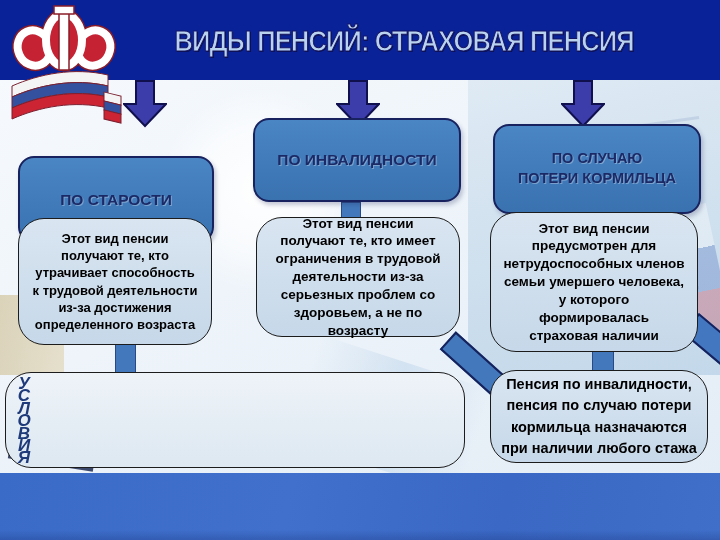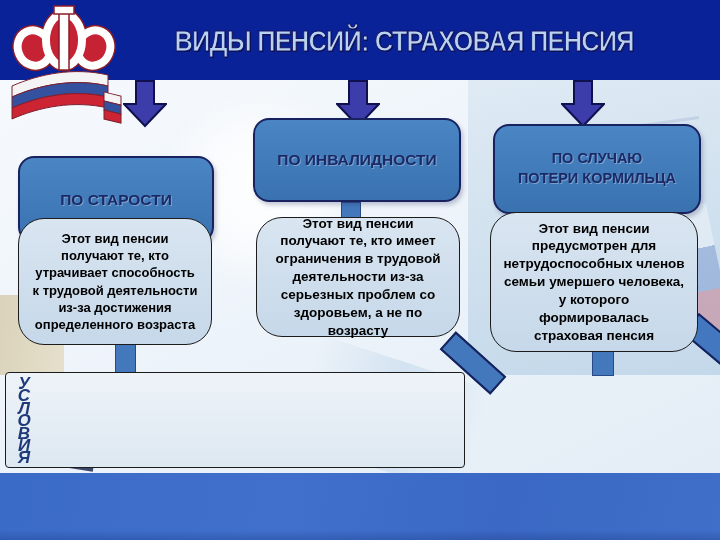--- a/index.html
+++ b/index.html
@@ -55,21 +55,21 @@
   .db3{left:490px;top:212px;width:208px;height:140px;font-size:13.5px;}
 
   .conn{position:absolute;z-index:2;background:#4379bc;border:1px solid rgba(20,35,90,.55);}
   .cA1{left:107px;top:204px;width:20px;height:20px;}
   .cA2{left:341px;top:202px;width:18px;height:22px;}
   .cA3{left:586px;top:204px;width:19px;height:14px;}
   .cB1{left:115px;top:342px;width:19px;height:32px;}
   .cB3{left:592px;top:348px;width:20px;height:26px;}
   .cDiag{left:439px;top:351px;width:64px;height:20px;transform:rotate(42deg);border:2px solid #16225c;}
 
-  .bbox{position:absolute;z-index:3;border:1.5px solid #1c1c1c;border-radius:4px;box-sizing:border-box;
+  .bbox{position:absolute;z-index:3;border:1.5px solid #1c1c1c;border-radius:26px;box-sizing:border-box;
       color:#000;font-weight:bold;}
   .bleft{left:5px;top:372px;width:460px;height:96px;background:linear-gradient(180deg,#eef3f8,#dde8f1);
       display:flex;align-items:center;}
   .cond-lines{flex:1;padding-left:40px;text-align:center;font-size:13.5px;line-height:20px;}
   .vlabel{position:absolute;left:11px;top:5px;width:14px;
       font-size:17px;font-weight:bold;font-style:italic;color:#1e3a7a;
       line-height:12.4px;word-break:break-all;text-align:center;}
   .bright{left:490px;top:370px;width:218px;height:93px;background:linear-gradient(180deg,#d9e5f1,#c6d8e9);
       display:flex;align-items:center;justify-content:center;text-align:center;
       font-size:14.5px;line-height:1.45;padding:4px 10px;}
@@ -157,28 +157,31 @@
   <div class="conn cA2"></div>
   <div class="conn cA3"></div>
 
   <div class="dbox db1">
     <span>Этот вид пенсии получают те, кто утрачивает способность к трудовой деятельности из-за достижения определенного возраста</span>
   </div>
   <div class="dbox db2">
     <span>Этот вид пенсии получают те, кто имеет ограничения в трудовой деятельности из-за серьезных проблем со здоровьем, а не по возрасту</span>
   </div>
   <div class="dbox db3">
-    <span>Этот вид пенсии предусмотрен для нетрудоспособных членов семьи умершего человека, у которого формировалась страховая пенсия</span>
+    <span>Этот вид пенсии предусмотрен для нетрудоспособных членов семьи умершего человека, у которого формировалась страховая наличии</span>
   </div>
 
   <div class="conn cB1"></div>
   <div class="conn cB3"></div>
   <div class="conn cDiag"></div>
 
   <div class="bbox bleft">
     <div class="vlabel">УСЛОВИЯ</div>
   </div>
 
+  <div class="bbox bright">
+    <span>Пенсия по инвалидности, пенсия по случаю потери кормильца назначаются при наличии любого стажа</span>
+  </div>
 
   <div class="footer"></div>
   <div class="footer-text">Все о пенсии</div>
 
 </div>
 
 </body></html>

